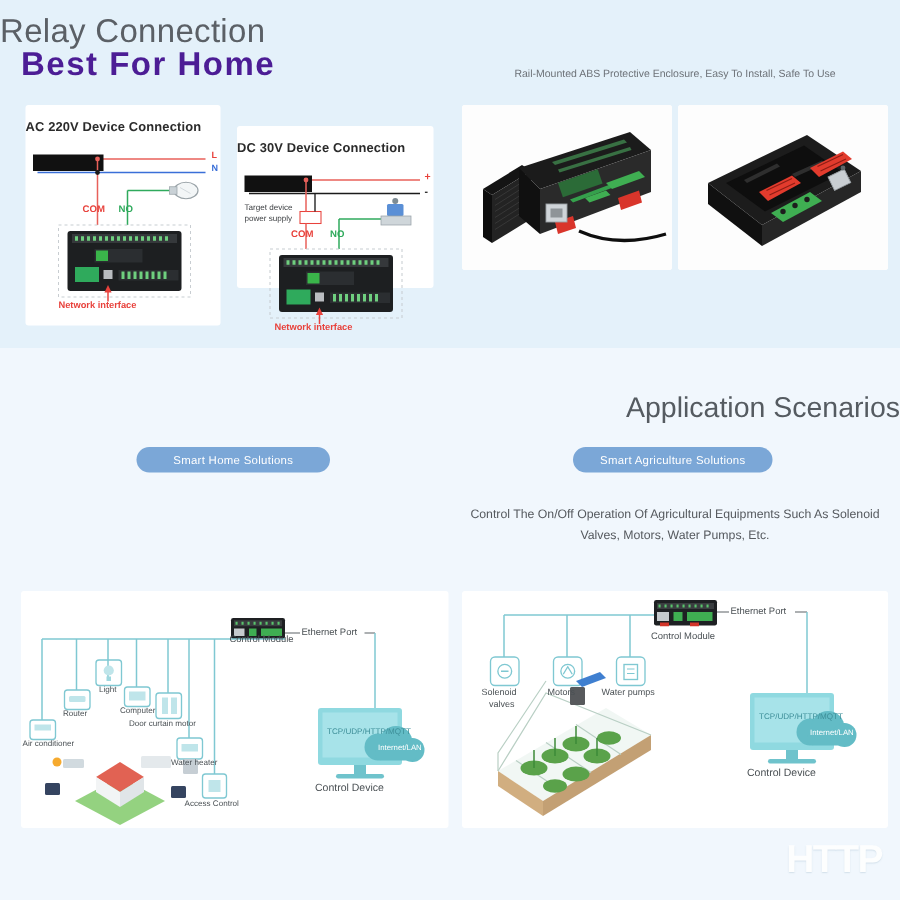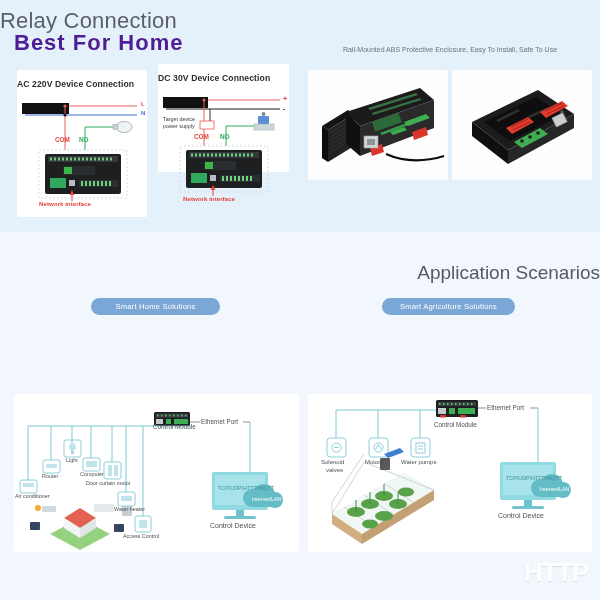--- a/index.html
+++ b/index.html
@@ -39,21 +39,21 @@
   .top-sub2{
     position:absolute;top:44px;left:310px;width:280px;text-align:center;
     font-size:7px;color:#6d7278;line-height:12px;
   }
 
   
   .card{
     position:absolute;background:#fff;border-radius:2px;
   }
   .card-l{left:17px;top:70px;width:130px;height:147px;}
-  .card-r{left:158px;top:64px;width:131px;height:108px;}
+  .card-r{left:158px;top:84px;width:131px;height:108px;}
   .card-title{
     position:absolute;top:9px;left:0;width:100%;text-align:left;
     font-size:8.6px;font-weight:bold;color:#2b2b2b;letter-spacing:.1px;
   }
 
   
   .photo{
     position:absolute;background:#fff;border-radius:2px;overflow:hidden;
   }
   .photo-a{left:308px;top:70px;width:140px;height:110px;}
@@ -337,20 +337,21 @@
     </div>
   </div>
 
   <div class="sec-app">
 
     <div class="app-title">Application Scenarios</div>
 
     <div class="pill pill-l">Smart Home Solutions</div>
     <div class="pill pill-r">Smart Agriculture Solutions</div>
 
+    <div class="app-desc app-desc-r">Control The On/Off Operation Of Agricultural Equipments Such As Solenoid Valves, Motors, Water Pumps, Etc.</div>
 
     <div class="scene scene-l">
       <svg width="285" height="158">
 
         <line x1="14" y1="32" x2="140" y2="32" stroke="#7fc8d2" stroke-width="1"></line>
         <g stroke="#7fc8d2" stroke-width="1" fill="none">
           <line x1="14" y1="32" x2="14" y2="86"></line>
           <line x1="37" y1="32" x2="37" y2="66"></line>
           <line x1="58" y1="32" x2="58" y2="58"></line>
           <line x1="77" y1="32" x2="77" y2="64"></line>

